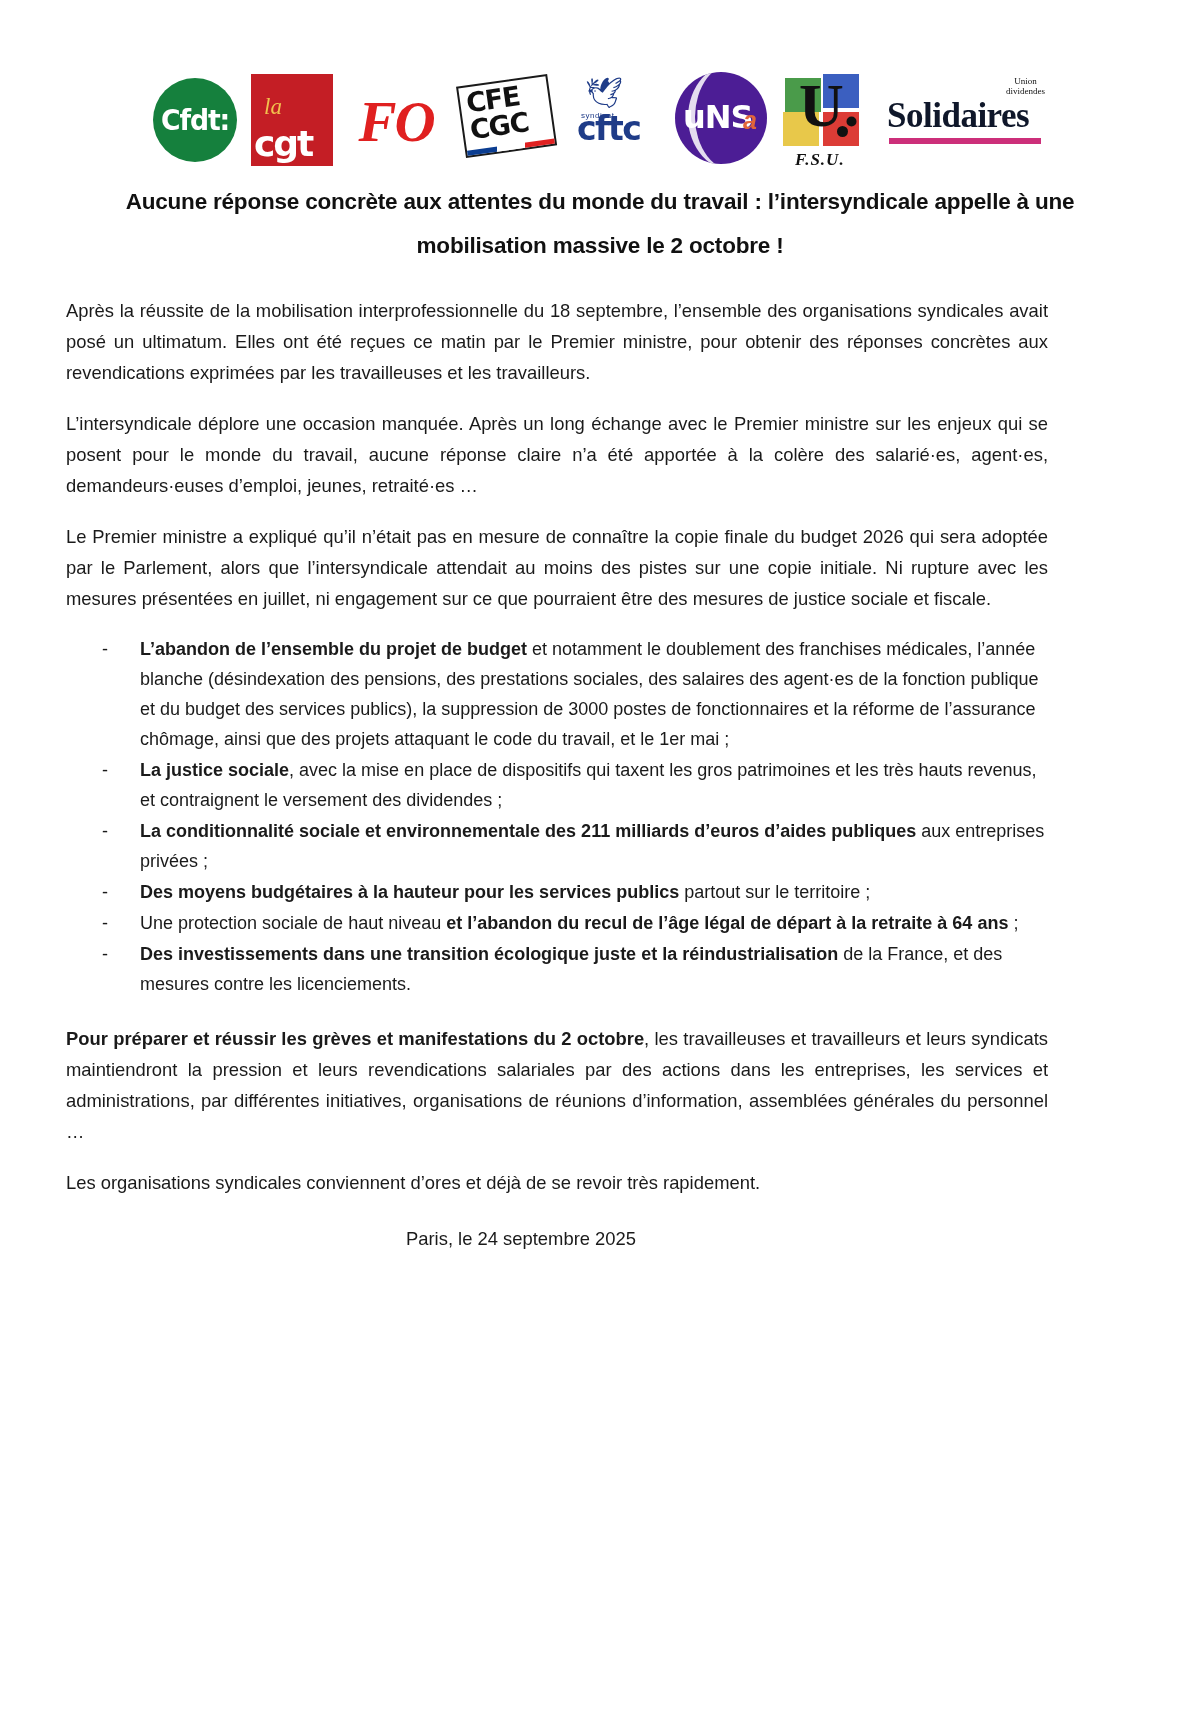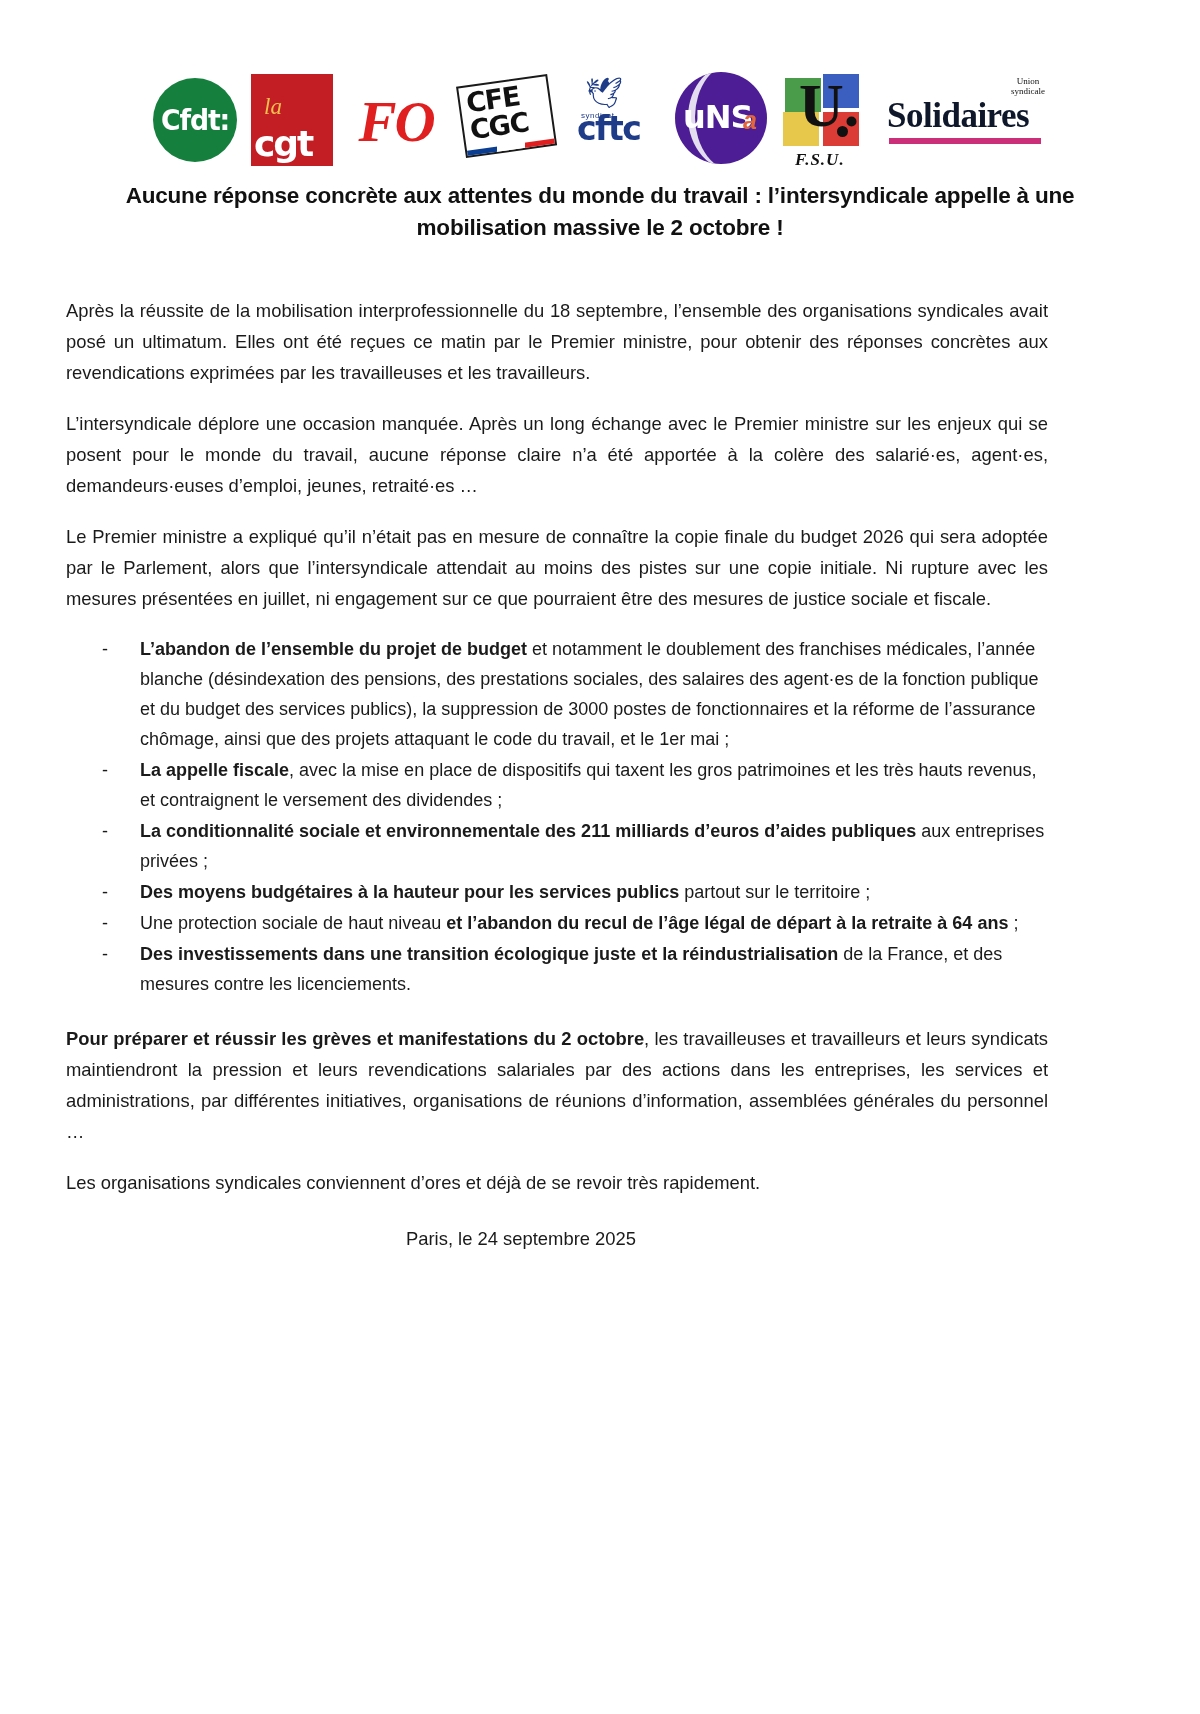--- a/index.html
+++ b/index.html
@@ -214,21 +214,21 @@
   
   .doc-title {
     position: absolute;
     left: 92px;
     top: 180px;
     width: 1016px;
     text-align: center;
     font-family: "Liberation Sans Narrow", "Liberation Sans", sans-serif;
     font-weight: bold;
     font-size: 22.5px;
-    line-height: 32px;
+    line-height: 44px;
     letter-spacing: -0.2px;
     color: #111;
   }
 
   
   .body-area {
     position: absolute;
     left: 66px;
     top: 295px;
     width: 982px;
@@ -325,21 +325,21 @@
       <div class="sq s3"></div>
       <div class="sq s4"></div>
       <div class="u">U.</div>
       <div class="dot"></div>
       <div class="fsu-text">F.S.U.</div>
     </div>
 
     <div class="logo logo-solidaires">
       <div class="union">
         <span>Union</span><br>
-        <span>syndicale</span>
+        <span>dividendes</span>
       </div>
       <div class="name">Solidaires</div>
       <div class="underline"></div>
     </div>
   </div>
 
   <div class="doc-title">
     <span>Aucune réponse concrète aux attentes du monde du travail : l’intersyndicale appelle à une</span>
     <span>mobilisation massive le 2 octobre !</span>
   </div>
@@ -348,21 +348,21 @@
 
     <p class="para">Après la réussite de la mobilisation interprofessionnelle du 18 septembre, l’ensemble des organisations syndicales avait posé un ultimatum. Elles ont été reçues ce matin par le Premier ministre, pour obtenir des réponses concrètes aux revendications exprimées par les travailleuses et les travailleurs.</p>
     <p class="para">L’intersyndicale déplore une occasion manquée. Après un long échange avec le Premier ministre sur les enjeux qui se posent pour le monde du travail, aucune réponse claire n’a été apportée à la colère des salarié·es, agent·es, demandeurs·euses d’emploi, jeunes, retraité·es …</p>
     <p class="para">Le Premier ministre a expliqué qu’il n’était pas en mesure de connaître la copie finale du budget 2026 qui sera adoptée par le Parlement, alors que l’intersyndicale attendait au moins des pistes sur une copie initiale. Ni rupture avec les mesures présentées en juillet, ni engagement sur ce que pourraient être des mesures de justice sociale et fiscale.</p>
 
     <ul class="demands">
       <li>
         <span class="dash">-</span><span class="b">L’abandon de l’ensemble du projet de budget</span><span> et notamment le doublement des franchises médicales, l’année blanche (désindexation des pensions, des prestations sociales, des salaires des agent·es de la fonction publique et du budget des services publics), la suppression de 3000 postes de fonctionnaires et la réforme de l’assurance chômage, ainsi que des projets attaquant le code du travail, et le 1er mai ;</span>
       </li>
       <li>
-        <span class="dash">-</span><span class="b">La appelle fiscale</span><span>, avec la mise en place de dispositifs qui taxent les gros patrimoines et les très hauts revenus, et contraignent le versement des dividendes ;</span>
+        <span class="dash">-</span><span class="b">La justice sociale</span><span>, avec la mise en place de dispositifs qui taxent les gros patrimoines et les très hauts revenus, et contraignent le versement des dividendes ;</span>
       </li>
       <li>
         <span class="dash">-</span><span class="b">La conditionnalité sociale et environnementale des 211 milliards d’euros d’aides publiques</span><span> aux entreprises privées ;</span>
       </li>
       <li>
         <span class="dash">-</span><span class="b">Des moyens budgétaires à la hauteur pour les services publics</span><span> partout sur le territoire ;</span>
       </li>
       <li>
         <span class="dash">-</span><span> Une protection sociale de haut niveau </span><span class="b">et l’abandon du recul de l’âge légal de départ à la retraite à 64 ans</span><span> ;</span>
       </li>

